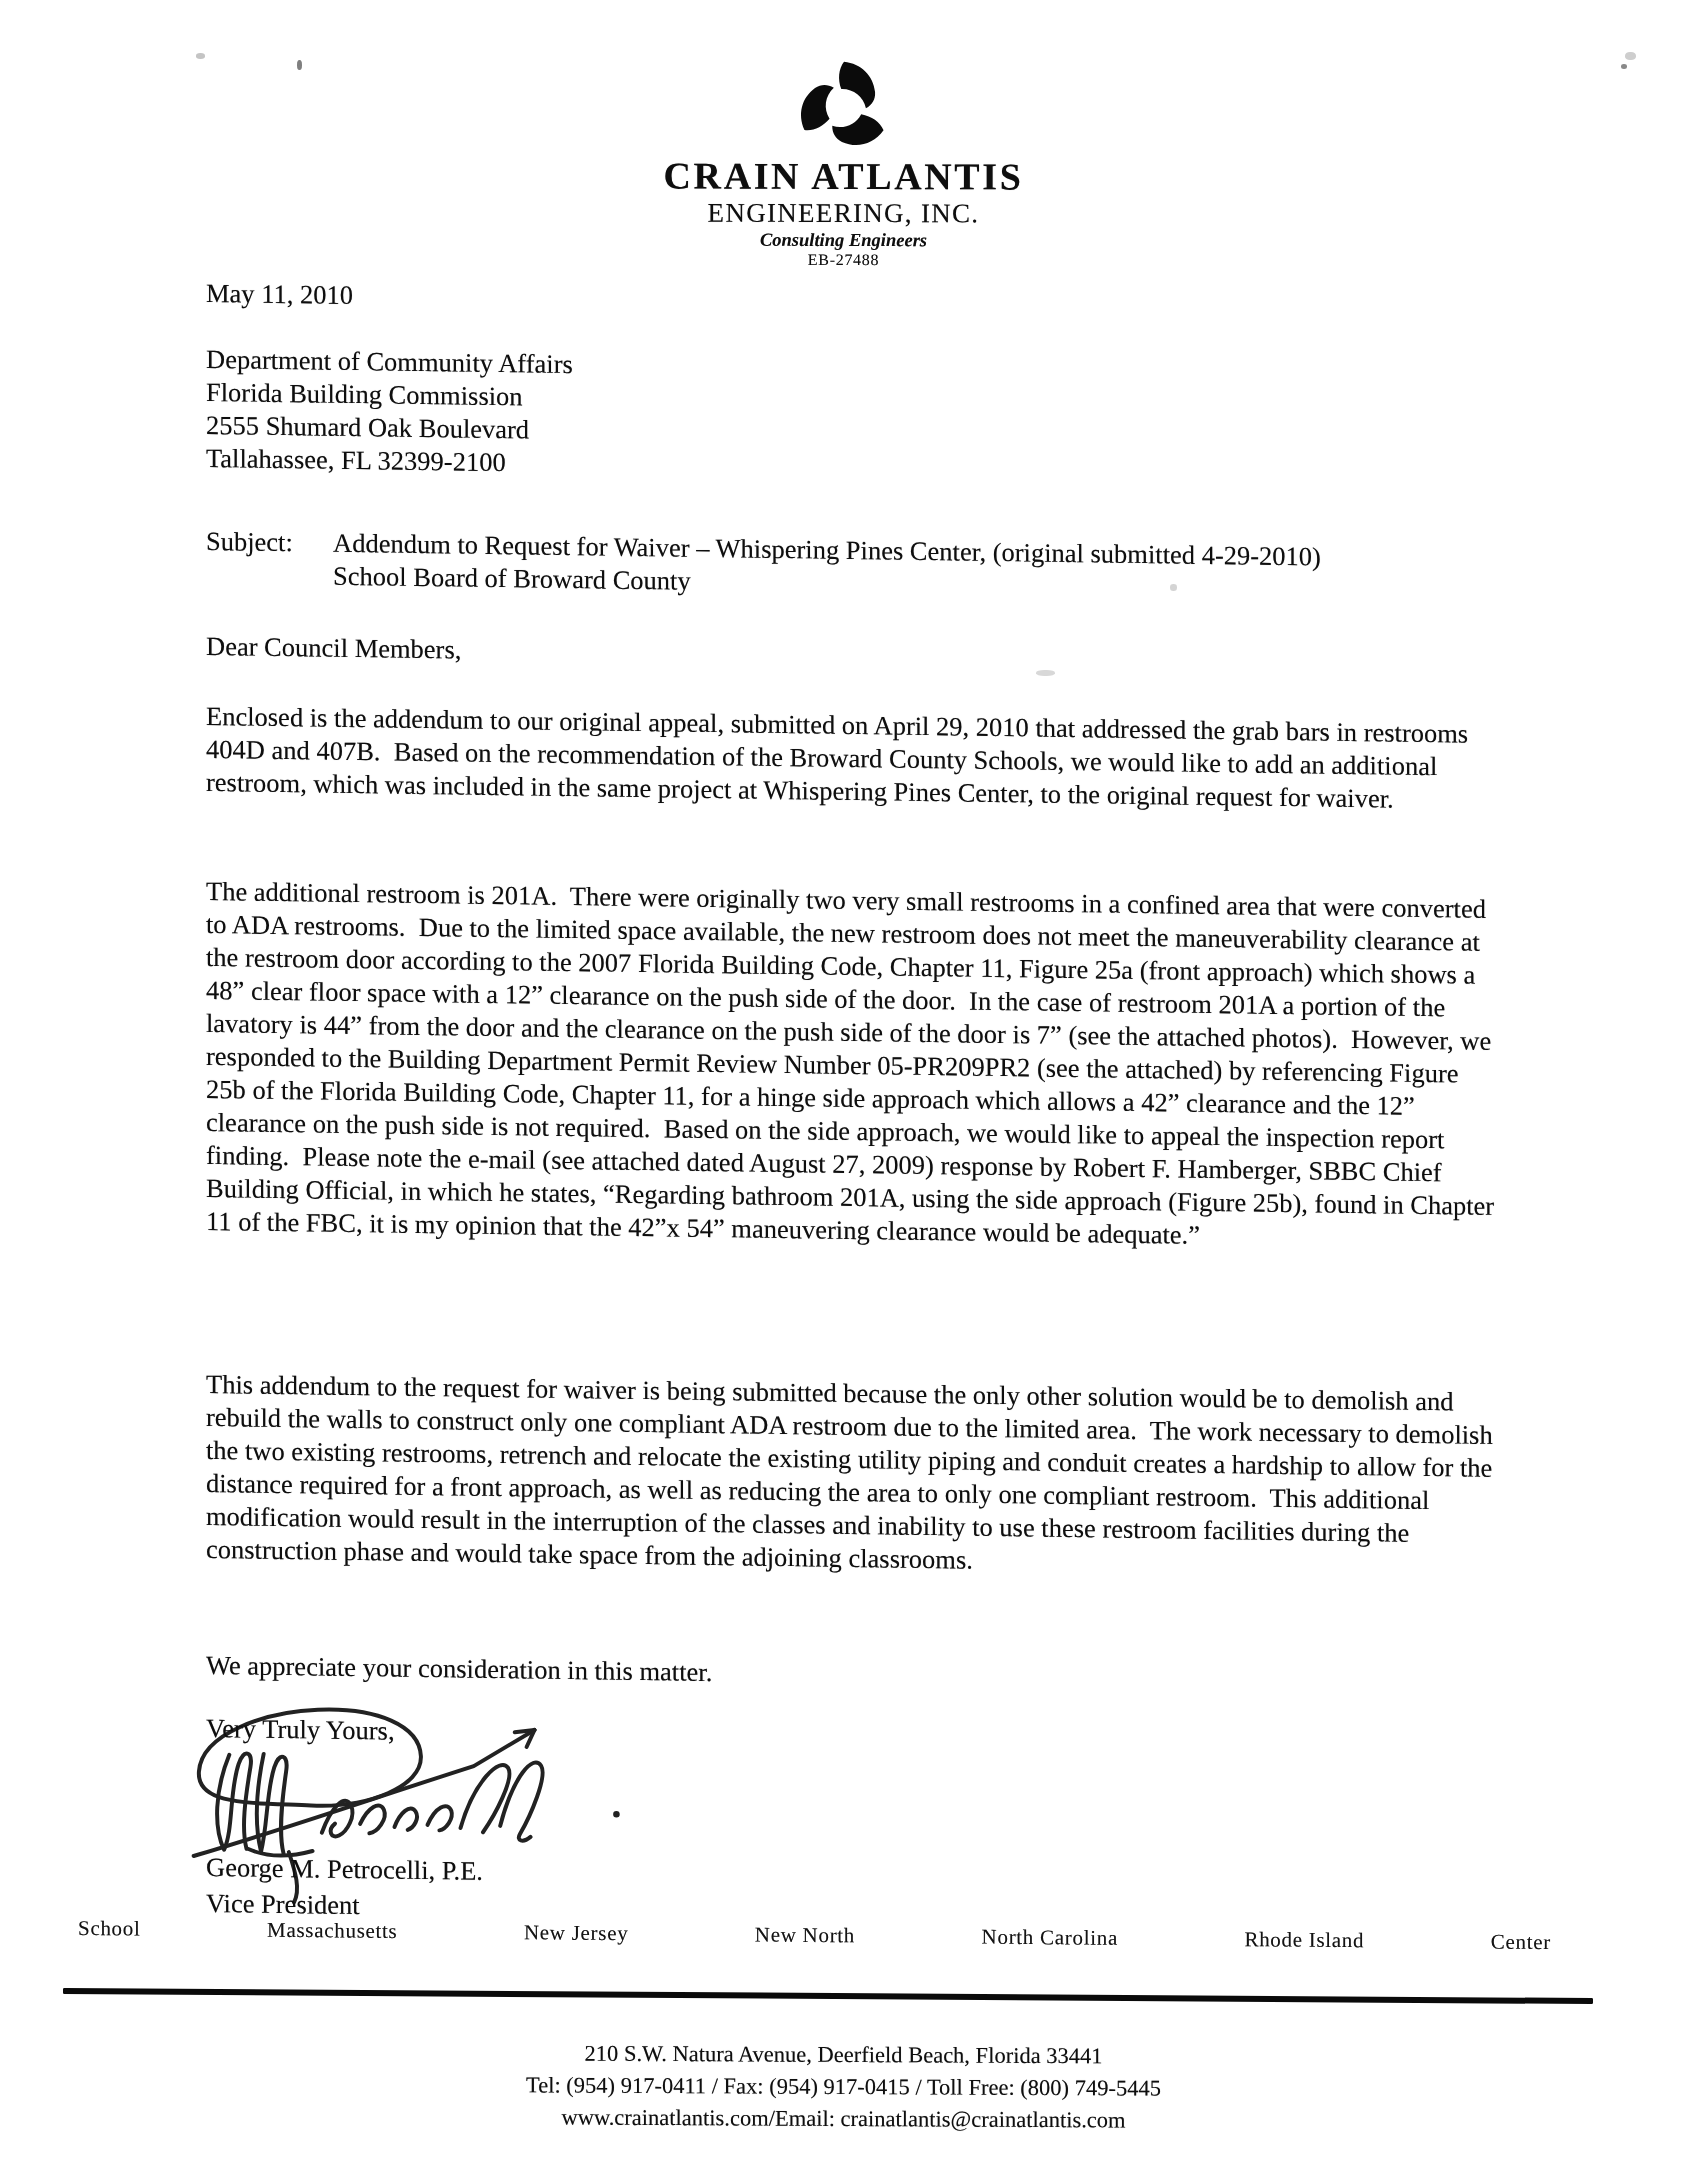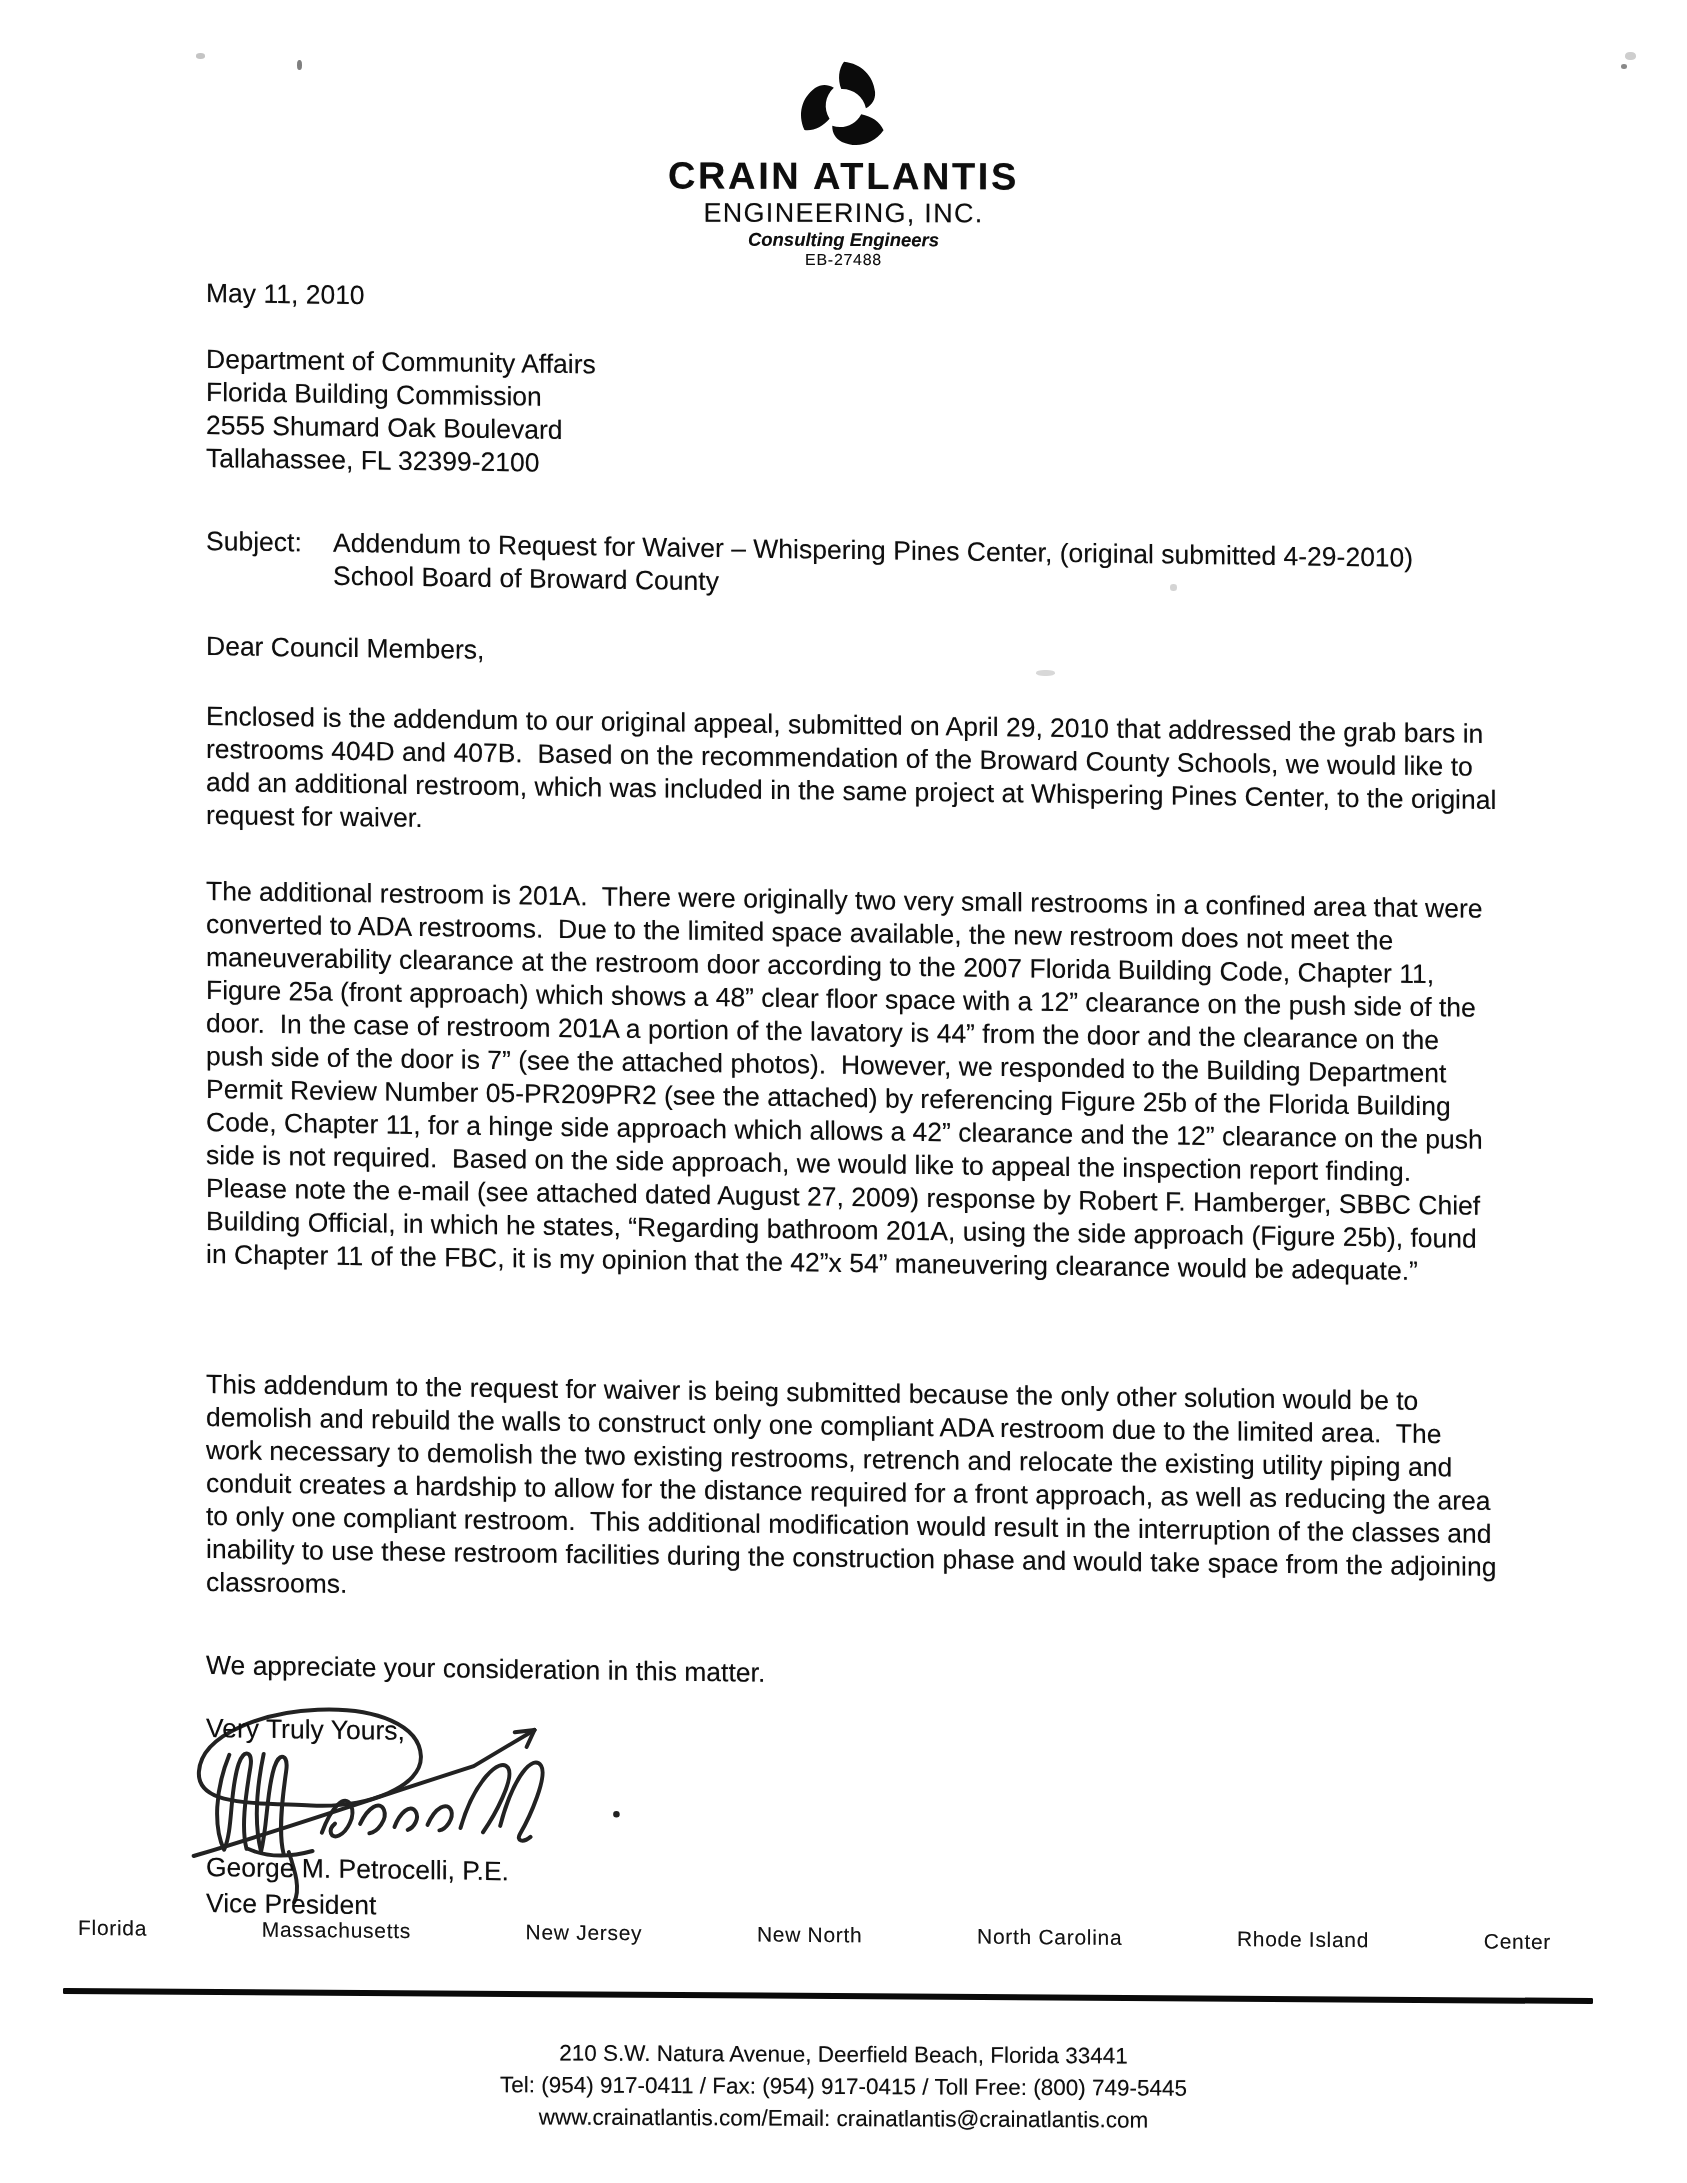--- a/index.html
+++ b/index.html
@@ -1,21 +1,21 @@
 <!DOCTYPE html>
 <html style="font-size:10.6px"><head>
 <meta charset="utf-8">
 <style>
   html,body{margin:0;padding:0;background:#e8e8e8;}
   .page{
     position:relative;
     width:1687px;height:2183px;
     background:#ffffff;
     overflow:hidden;
-    font-family:Liberation Sans, sans-serif;
+    font-family:Liberation Serif, serif;
     color:#0e0e0e;
   }
   
   .letterhead{
     position:absolute;top:58px;left:0;right:0;
     text-align:center;
     transform:skewY(0.15deg);
   }
   .logo{width:94px;height:95px;display:block;margin:0 auto 4px auto;}
   .company-name{
@@ -164,21 +164,21 @@
 
         <circle cx="648" cy="178" r="5" fill="#101010" stroke="none"></circle>
       </g>
     </svg>
 
     <div class="abs signer-name">George M. Petrocelli, P.E.</div>
     <div class="abs signer-title">Vice President</div>
   </div>
 
   <div class="states-bar">
-    <span>Florida</span>
+    <span>School</span>
     <span>Massachusetts</span>
     <span>New Jersey</span>
     <span>New North</span>
     <span>North Carolina</span>
     <span>Rhode Island</span>
     <span>Center</span>
   </div>
 
   <div class="rule"></div>
 

